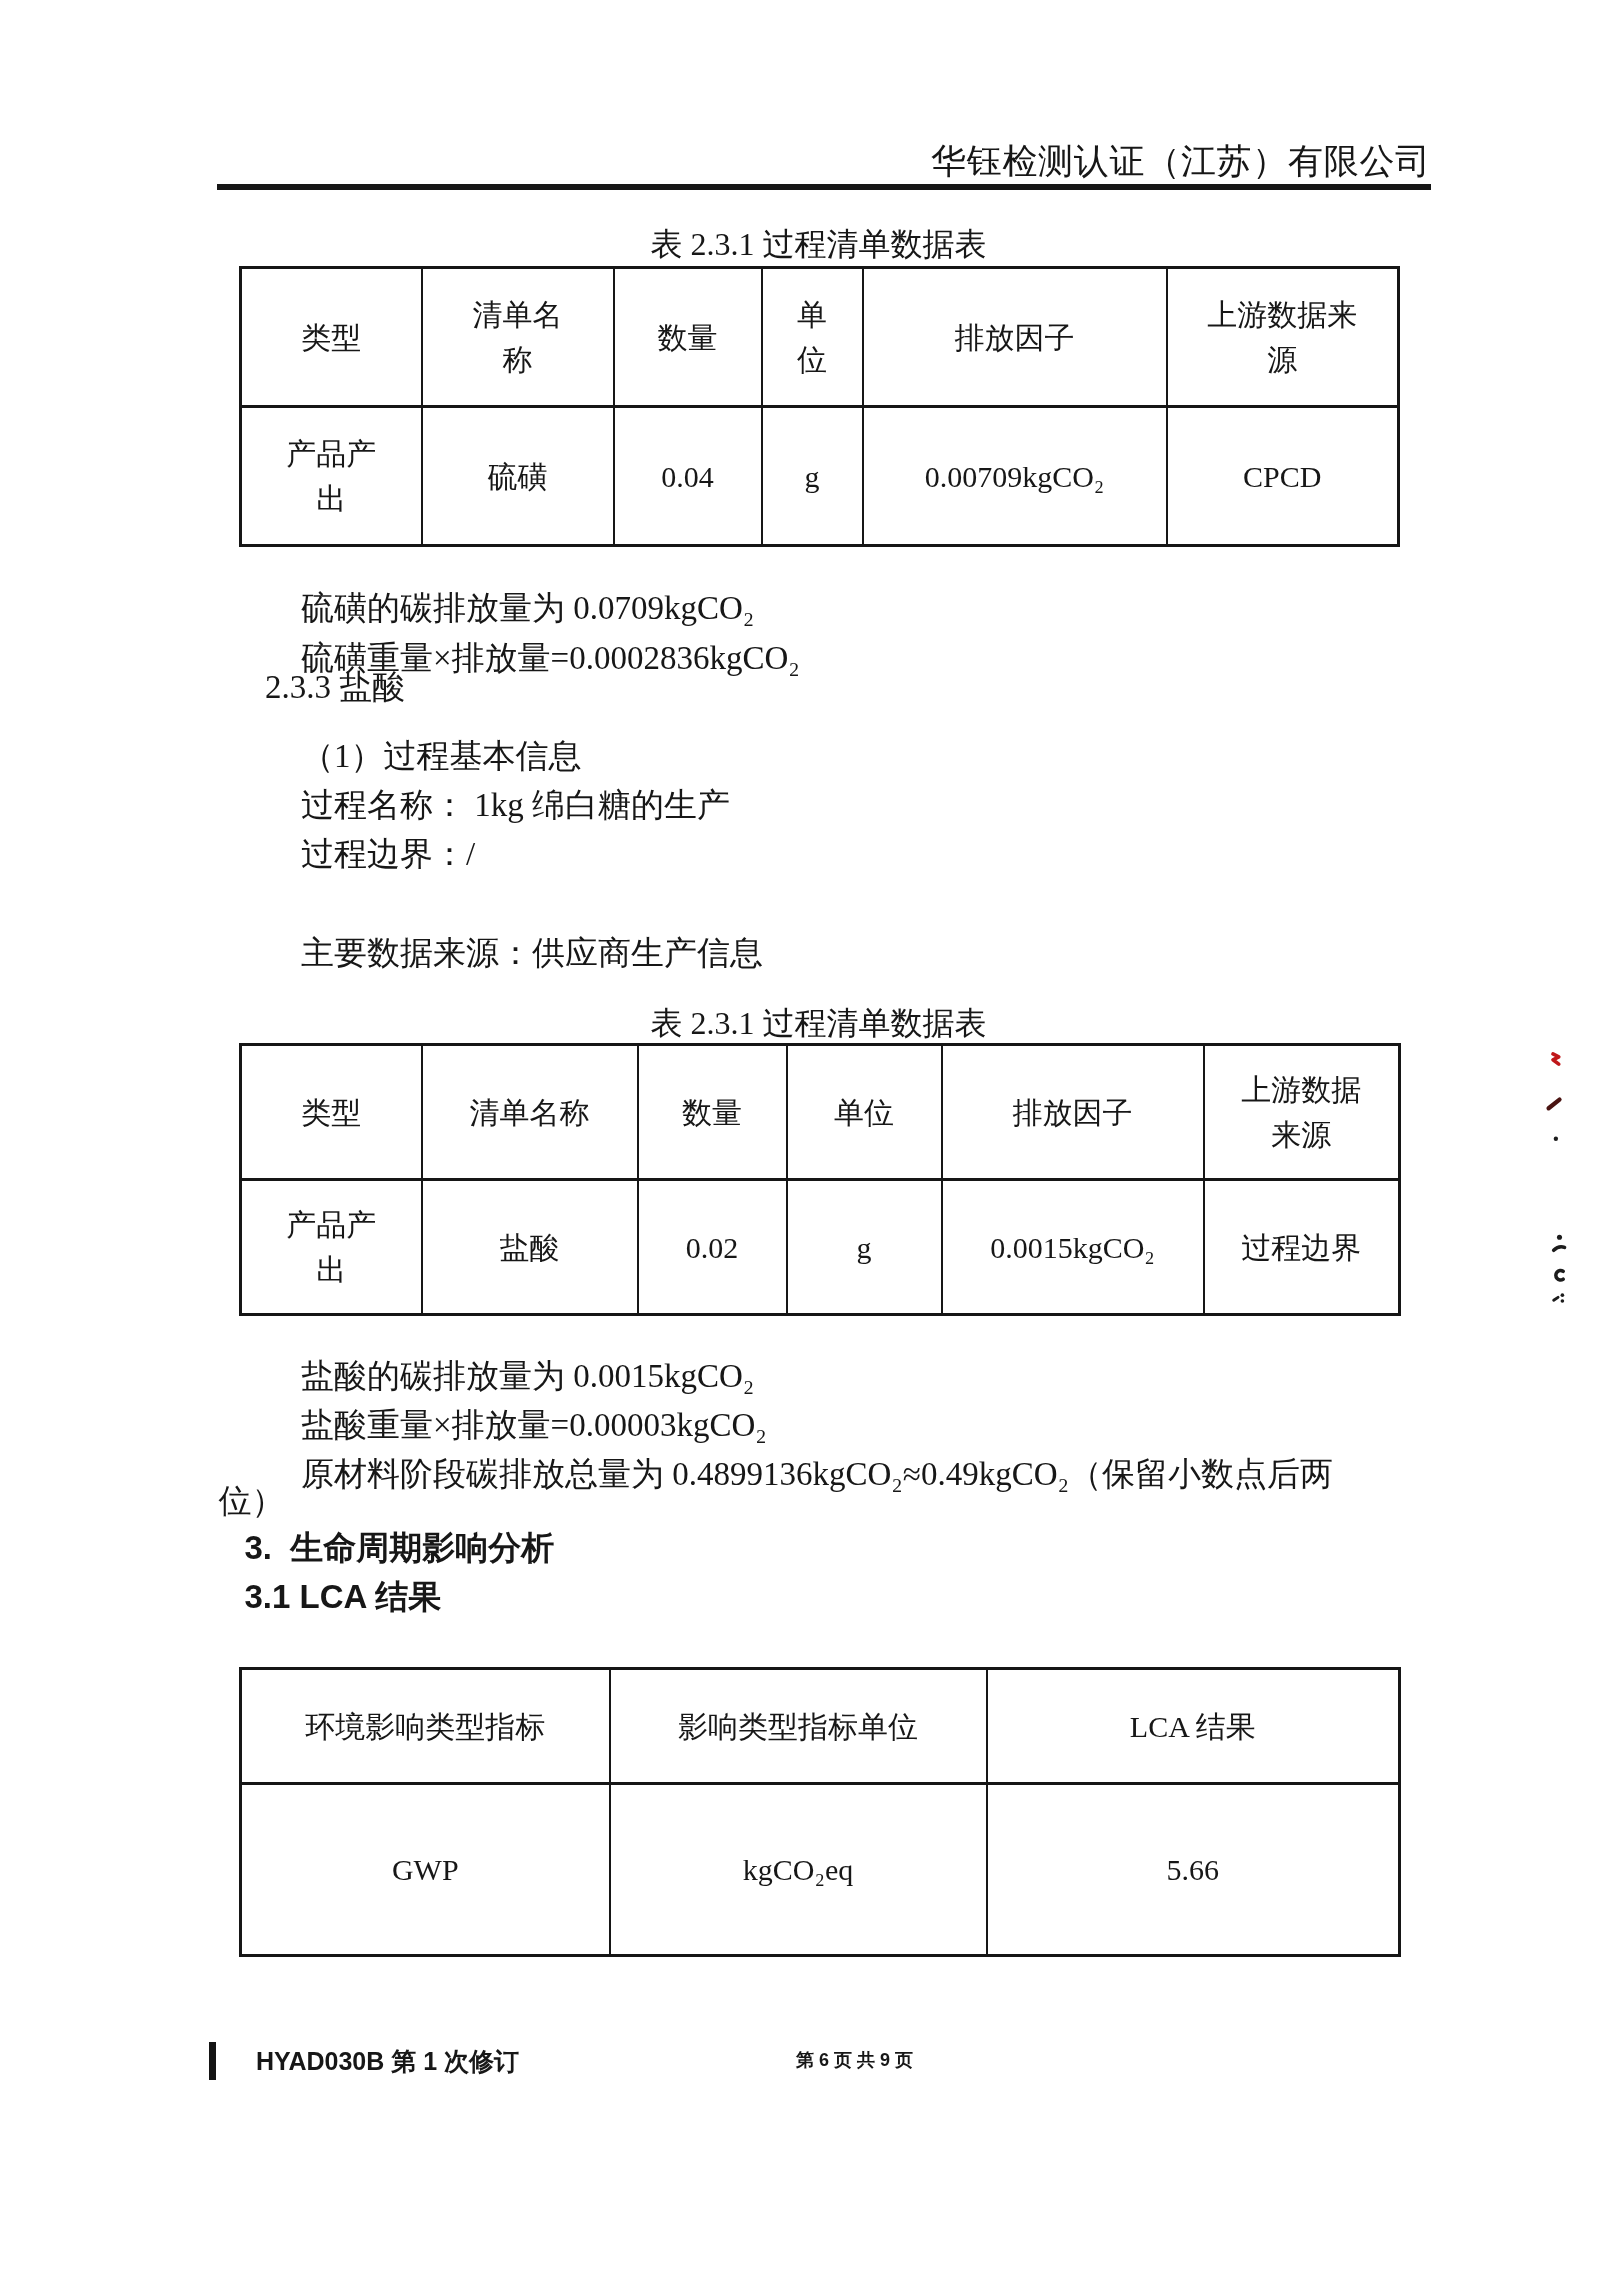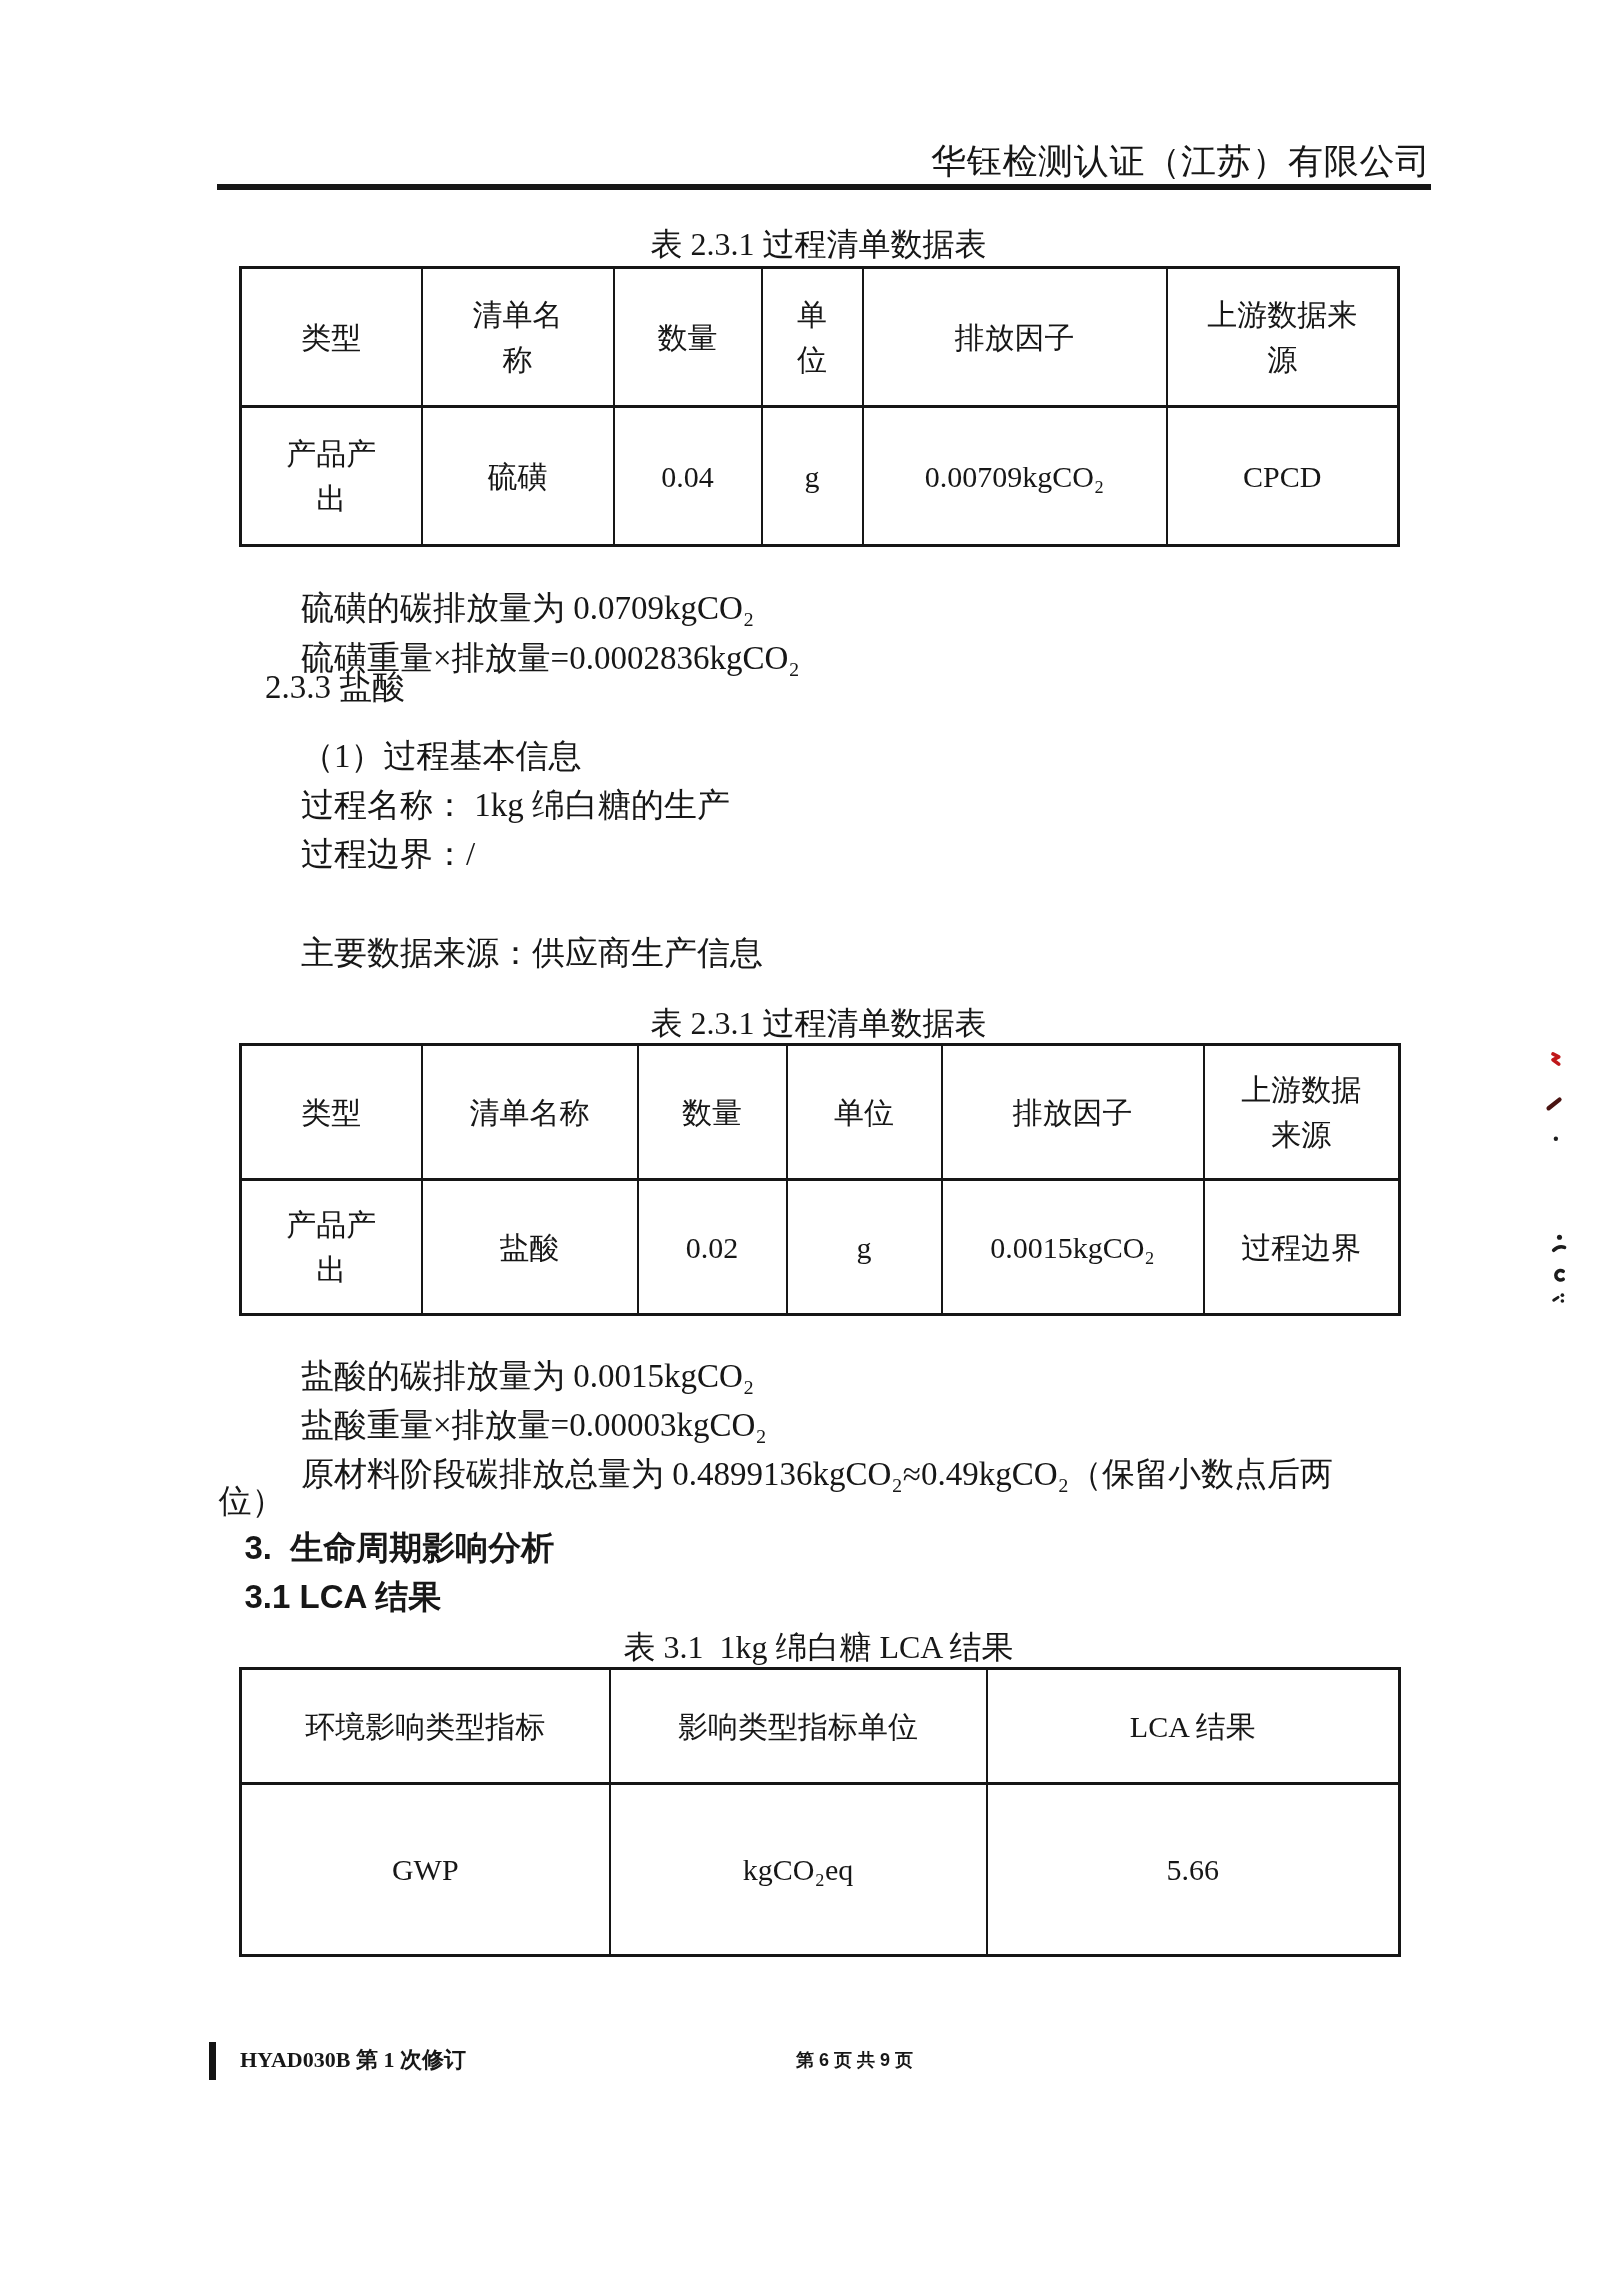--- a/index.html
+++ b/index.html
@@ -57,21 +57,21 @@
   p.heading {
     left:217px; width:1246px; padding-left:27.5px;
     font-family:"Liberation Sans","DejaVu Sans",sans-serif;
     font-size:33px; font-weight:bold; line-height:45px; white-space:pre;
   }
   .footer-bar { left:209px; top:2042px; width:6.5px; height:38px; background:#141414; }
   .footer-text {
     font-family:"Liberation Sans","DejaVu Sans",sans-serif;
     font-weight:600; white-space:pre;
   }
-  .doc-code { left:240px; top:2045px; font-size:22px;font-family:Liberation Serif, serif; }
+  .doc-code { left:256px; top:2045px; font-size:25px; }
   .page-info { left:796px; top:2048px; font-size:18px; }
   .marks { left:1539px; top:1046px; }
 </style>
 </head>
 <body>
 
 <div class="page">
 
   <div class="abs company">华钰检测认证（江苏）有限公司</div>
   <div class="abs header-rule"></div>
@@ -149,21 +149,20 @@
   </table>
 
   <p class="abs body ind2" style="top:1334px">盐酸的碳排放量为 0.0015kgCO₂</p>
   <p class="abs body ind2" style="top:1383px">盐酸重量×排放量=0.00003kgCO₂</p>
   <p class="abs body ind2" style="top:1432px">原材料阶段碳排放总量为 0.4899136kgCO₂≈0.49kgCO₂（保留小数点后两</p>
   <p class="abs body ind0" style="top:1479px">位）</p>
 
   <p class="abs heading" style="top:1525px">3.  生命周期影响分析</p>
   <p class="abs heading" style="top:1574px">3.1 LCA 结果</p>
 
-  <p class="abs tbl-title" style="top:1626px">表 3.1  1kg 绵白糖 LCA 结果</p>
   <table class="doc abs" style="left:239px; top:1667px">
     <colgroup>
       <col style="width:369px">
         <col style="width:377px">
         <col style="width:413px">
     </colgroup>
     <thead>
       <tr style="height:115px">
         <th><span>环境影响类型指标</span></th>
         <th><span>影响类型指标单位</span></th>

